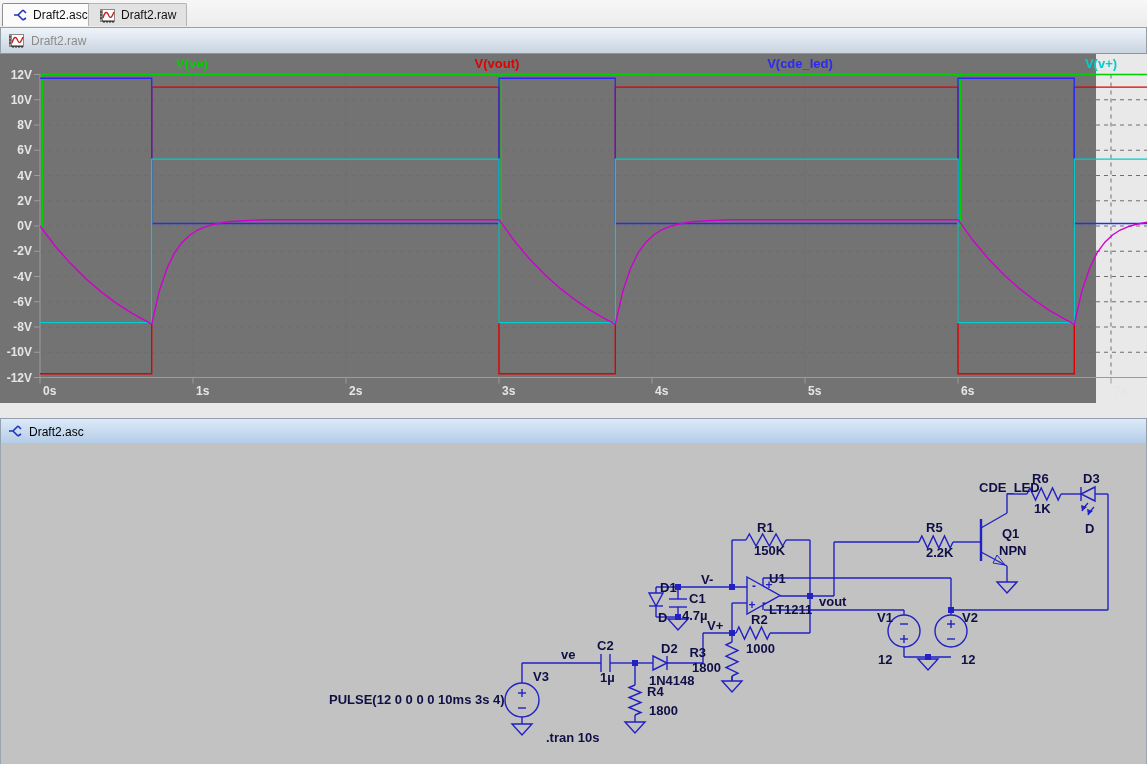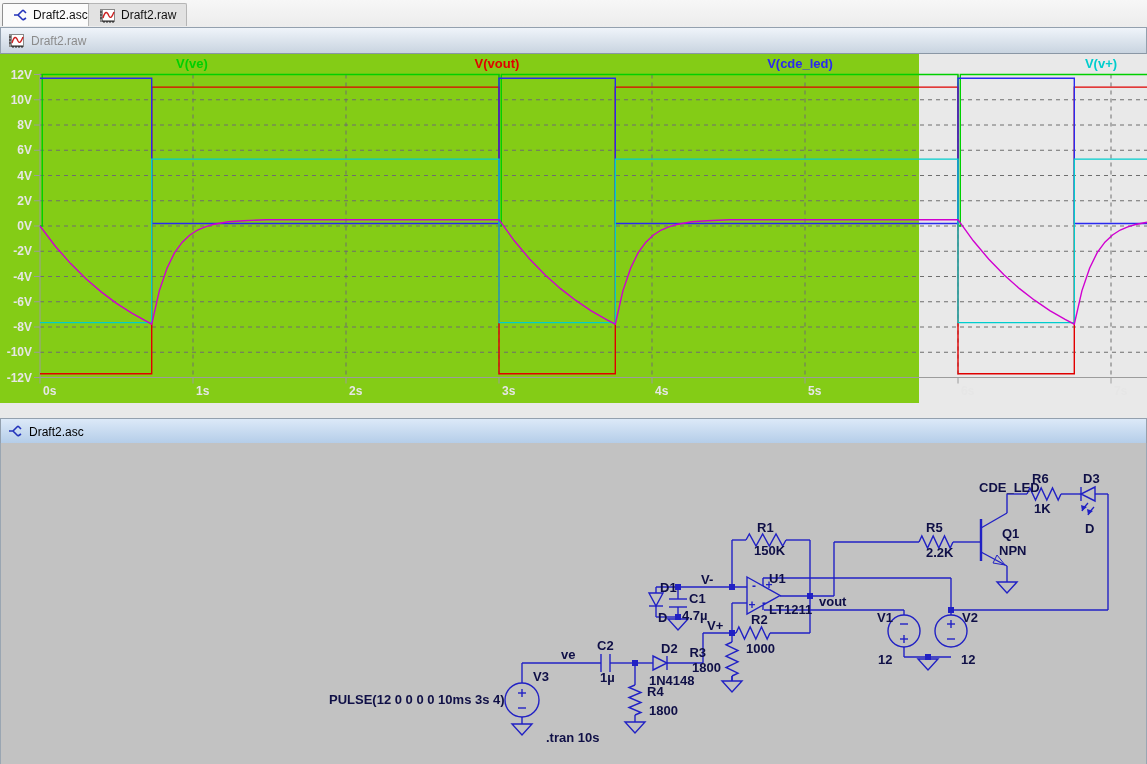--- a/index.html
+++ b/index.html
@@ -14,21 +14,21 @@
               border-top-left-radius:2px;border-top-right-radius:2px;}
   .tab.inactive{left:88px;background:#e2e2e2;border:1px solid #b5b5b5;border-bottom:none;
               border-top-left-radius:2px;border-top-right-radius:2px;}
   
   .titlebar{height:27px;display:flex;align-items:center;gap:6px;padding-left:7px;
             border:1px solid #93a0ae;border-bottom:1px solid #8a97a5;box-sizing:border-box;}
   .titlebar.inactive{background:linear-gradient(#eff4fa,#c9d4e0);color:#8b8b8b;}
   .titlebar.active{background:linear-gradient(#dce9f8,#b3cce8);color:#000;}
   .titlebar .t{font-size:12px;}
   .wavewin{position:absolute;left:0;top:27px;width:1147px;height:376px;}
-  .plot{position:absolute;left:0;top:27px;width:919px;height:349px;background:#84cc16;}
+  .plot{position:absolute;left:0;top:27px;width:1096px;height:349px;background:#737373;}
   .gapstrip{position:absolute;left:0;top:403px;width:1147px;height:15px;background:#e9e9e9;}
   .schwin{position:absolute;left:0;top:418px;width:1147px;height:346px;}
   .schcanvas{position:absolute;left:0;top:25px;width:1147px;height:321px;background:#c2c2c2;
              border-left:1px solid #9aa6b2;border-right:1px solid #9aa6b2;box-sizing:border-box;}
   svg text{user-select:none;}
 </style>
 </head>
 <body>
 
 <div class="tabbar">

